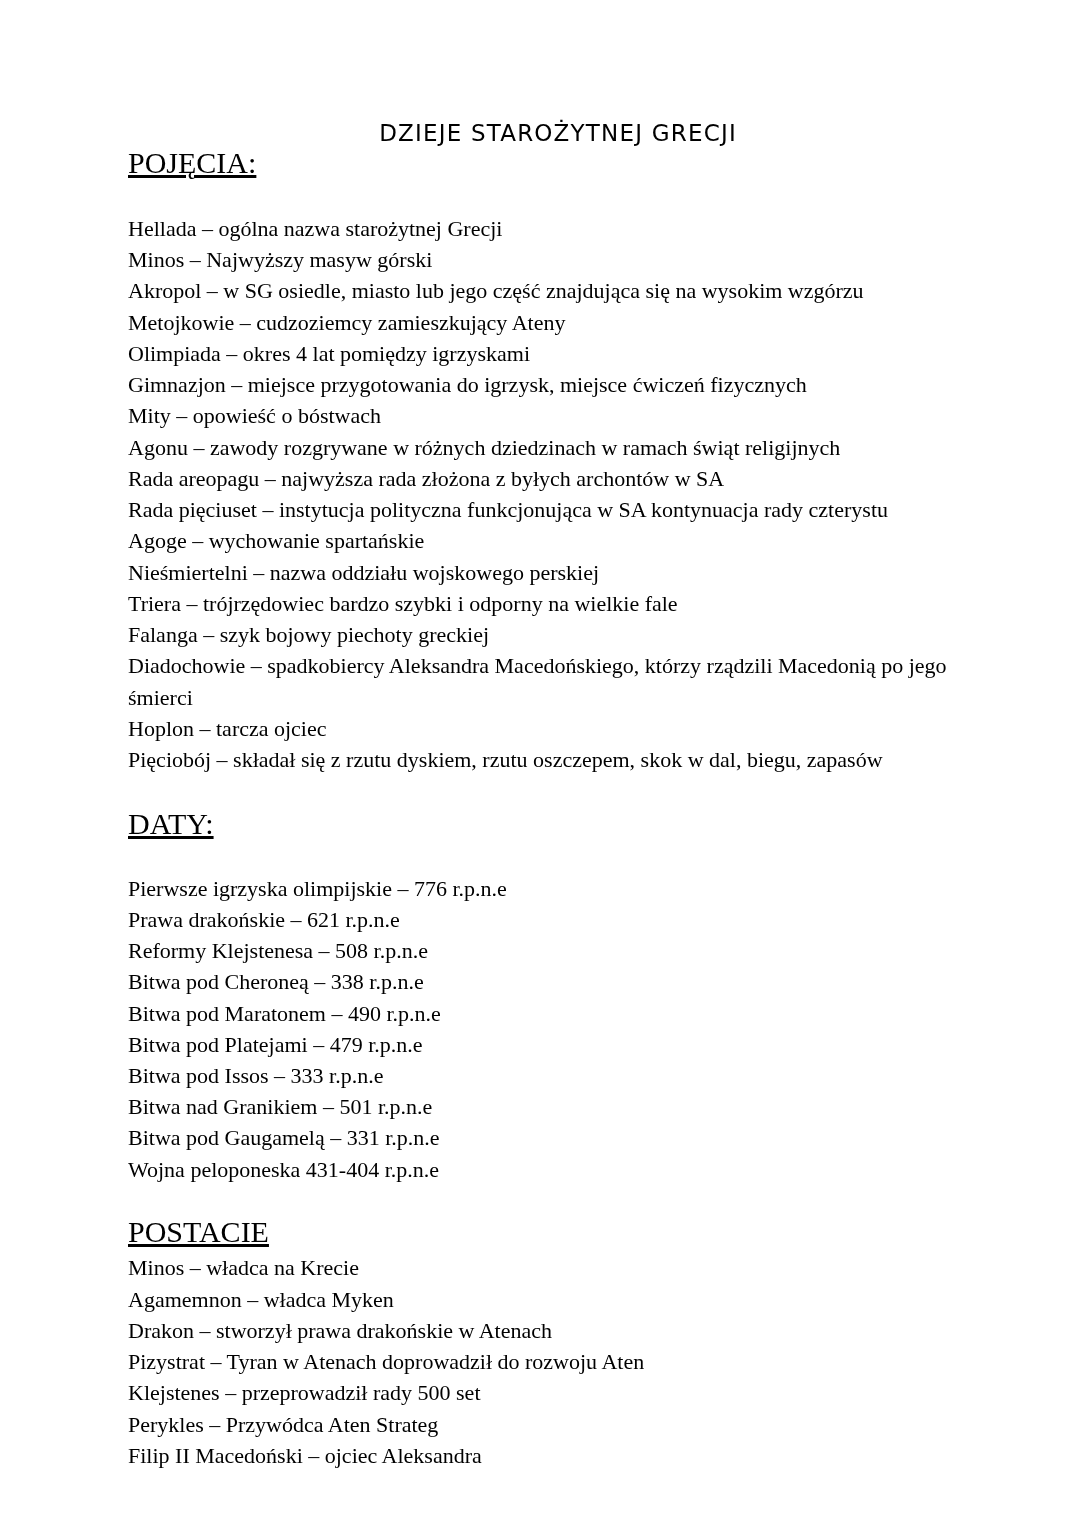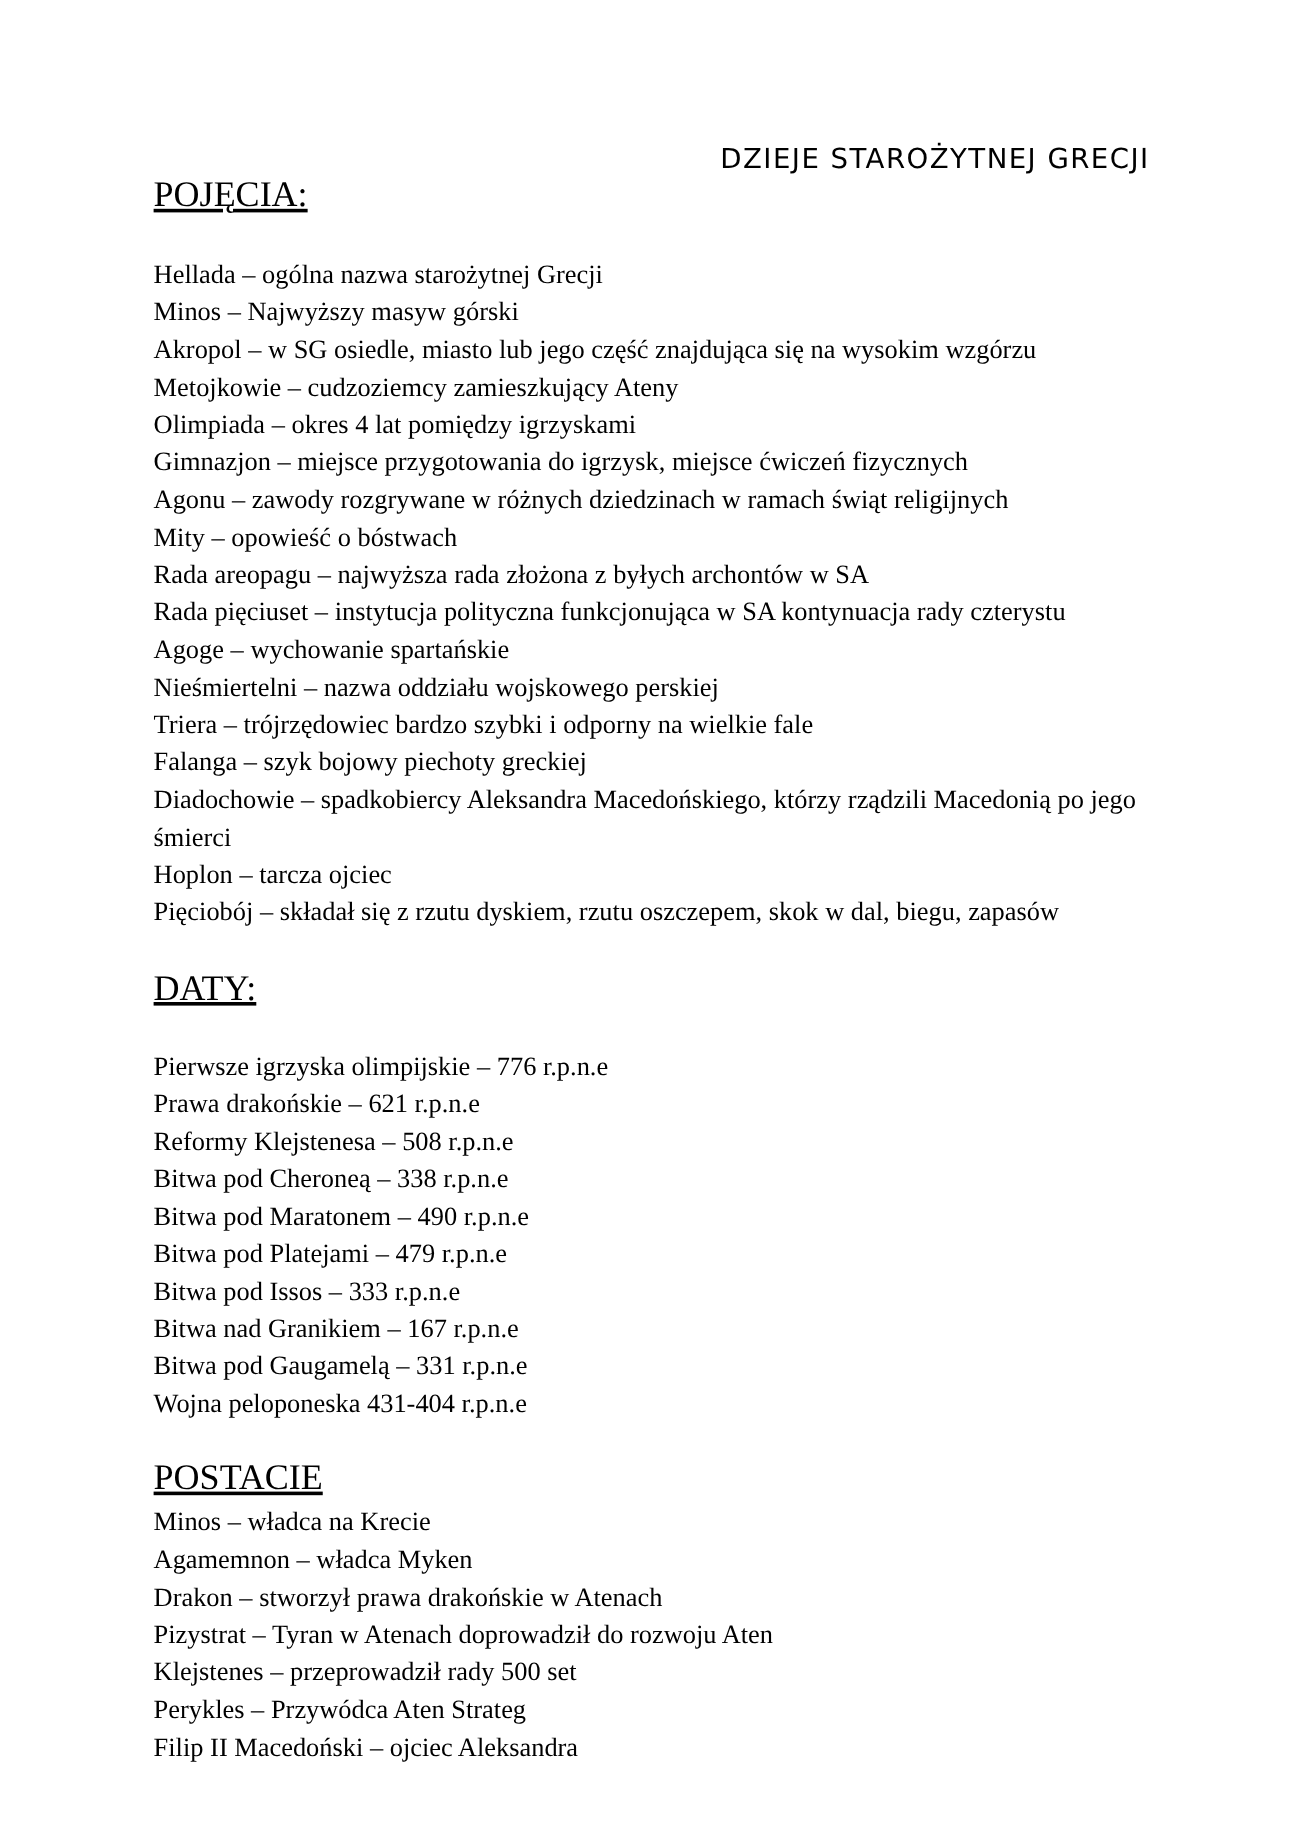--- a/index.html
+++ b/index.html
@@ -19,21 +19,21 @@
   .content {
     position: absolute;
     left: 128px;
     top: 120px;
     width: 830px;
   }
   .doc-title {
     font-family: "DejaVu Sans", sans-serif;
     font-size: 23px;
     letter-spacing: 1.2px;
-    text-align: right;
+    text-align: center;
     margin: 0 0 0 30px;
     font-weight: 400;
     line-height: 1.2;
   }
   .section-heading {
     font-size: 30px;
     line-height: 1.38;
     margin: 0;
     text-decoration: underline;
   }
@@ -65,22 +65,22 @@
 
     <div class="spacer-lg"></div>
 
     <div class="block">
       <div class="line">Hellada – ogólna nazwa starożytnej Grecji</div>
       <div class="line">Minos – Najwyższy masyw górski</div>
       <div class="line">Akropol – w SG osiedle, miasto lub jego część znajdująca się na wysokim wzgórzu</div>
       <div class="line">Metojkowie – cudzoziemcy zamieszkujący Ateny</div>
       <div class="line">Olimpiada – okres 4 lat pomiędzy igrzyskami</div>
       <div class="line">Gimnazjon – miejsce przygotowania do igrzysk, miejsce ćwiczeń fizycznych</div>
+      <div class="line">Mity – opowieść o bóstwach</div>
       <div class="line">Agonu – zawody rozgrywane w różnych dziedzinach w ramach świąt religijnych</div>
-      <div class="line">Mity – opowieść o bóstwach</div>
       <div class="line">Rada areopagu – najwyższa rada złożona z byłych archontów w SA</div>
       <div class="line">Rada pięciuset – instytucja polityczna funkcjonująca w SA kontynuacja rady czterystu</div>
       <div class="line">Agoge – wychowanie spartańskie</div>
       <div class="line">Nieśmiertelni – nazwa oddziału wojskowego perskiej</div>
       <div class="line">Triera – trójrzędowiec bardzo szybki i odporny na wielkie fale</div>
       <div class="line">Falanga – szyk bojowy piechoty greckiej</div>
       <div class="line">Diadochowie – spadkobiercy Aleksandra Macedońskiego, którzy rządzili Macedonią po jego śmierci</div>
       <div class="line">Hoplon – tarcza ojciec</div>
       <div class="line">Pięciobój – składał się z rzutu dyskiem, rzutu oszczepem, skok w dal, biegu, zapasów</div>
     </div>
@@ -92,21 +92,21 @@
     <div class="spacer-md"></div>
 
     <div class="block">
       <div class="line">Pierwsze igrzyska olimpijskie – 776 r.p.n.e</div>
       <div class="line">Prawa drakońskie – 621 r.p.n.e</div>
       <div class="line">Reformy Klejstenesa – 508 r.p.n.e</div>
       <div class="line">Bitwa pod Cheroneą – 338 r.p.n.e</div>
       <div class="line">Bitwa pod Maratonem – 490 r.p.n.e</div>
       <div class="line">Bitwa pod Platejami – 479 r.p.n.e</div>
       <div class="line">Bitwa pod Issos – 333 r.p.n.e</div>
-      <div class="line">Bitwa nad Granikiem – 167 r.p.n.e</div>
+      <div class="line">Bitwa nad Granikiem – 501 r.p.n.e</div>
       <div class="line">Bitwa pod Gaugamelą – 331 r.p.n.e</div>
       <div class="line">Wojna peloponeska 431-404 r.p.n.e</div>
     </div>
 
     <div class="spacer-sm"></div>
 
     <div class="section-heading">POSTACIE</div>
 
     <div class="block">
       <div class="line">Minos – władca na Krecie</div>

